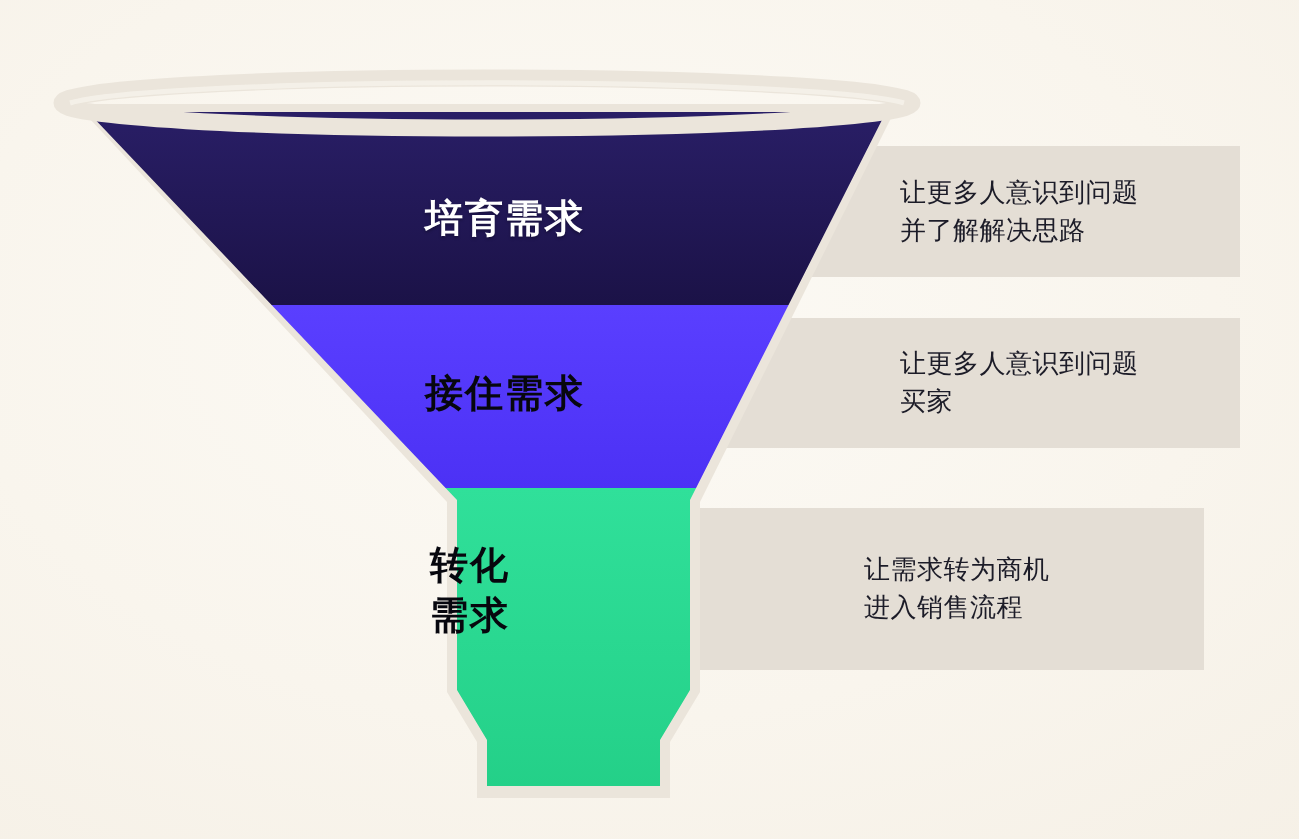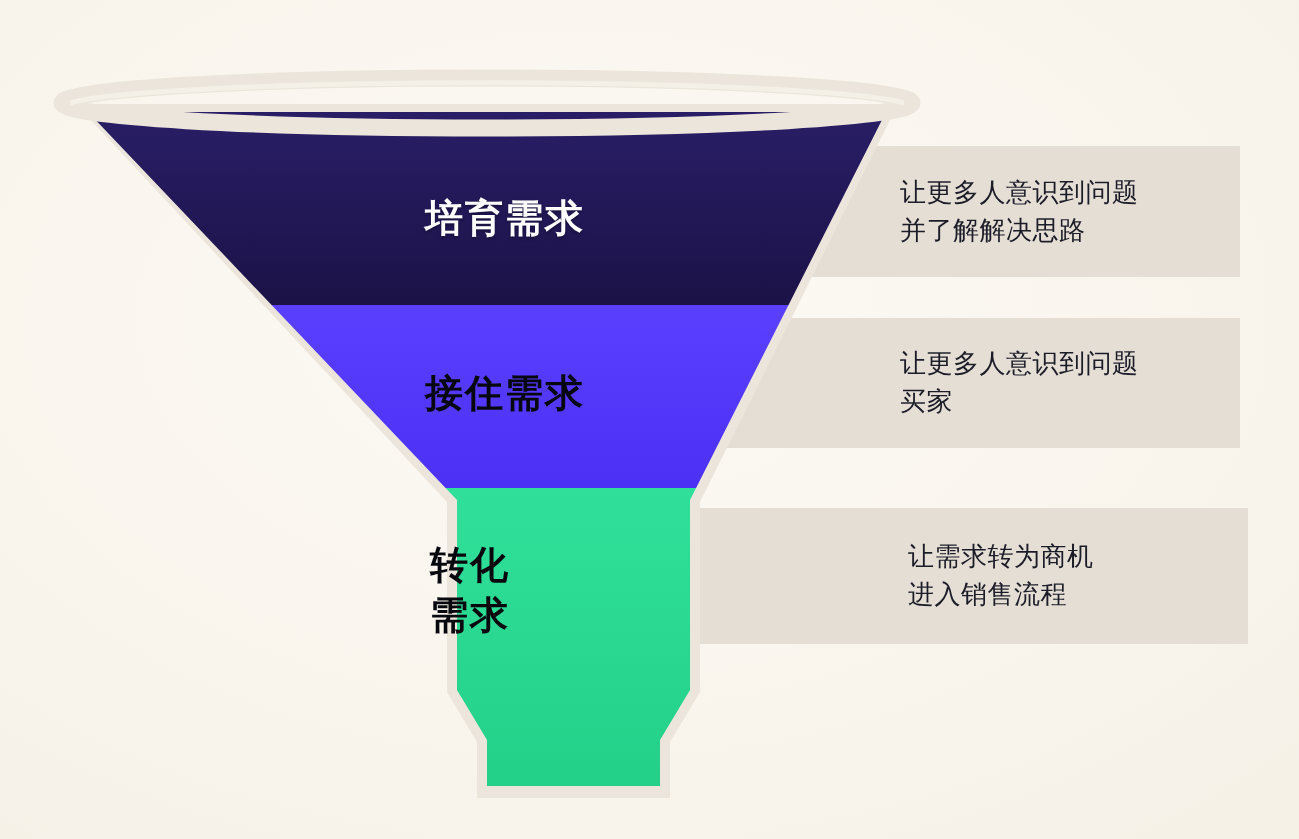--- a/index.html
+++ b/index.html
@@ -35,21 +35,21 @@
     z-index: 2;
     color: #1C1C28;
     font-size: 26px;
     line-height: 1.45;
     font-weight: 400;
     letter-spacing: 0.5px;
     white-space: pre-line;
   }
   #bar-1 { left: 610px; top: 146px; width: 630px; height: 131px; }
   #bar-2 { left: 610px; top: 318px; width: 630px; height: 130px; }
-  #bar-3 { left: 618px; top: 508px; width: 630px; height: 136px; align-items: center; }
+  #bar-3 { left: 574px; top: 508px; width: 630px; height: 162px; align-items: center; }
   #bar-1 .desc-text { margin-left: 290px; }
   #bar-2 .desc-text { margin-left: 290px; }
   #bar-3 .desc-text { margin-left: 290px; }
 
   
   #funnel-svg {
     position: absolute;
     left: 0;
     top: 0;
     width: 1299px;

